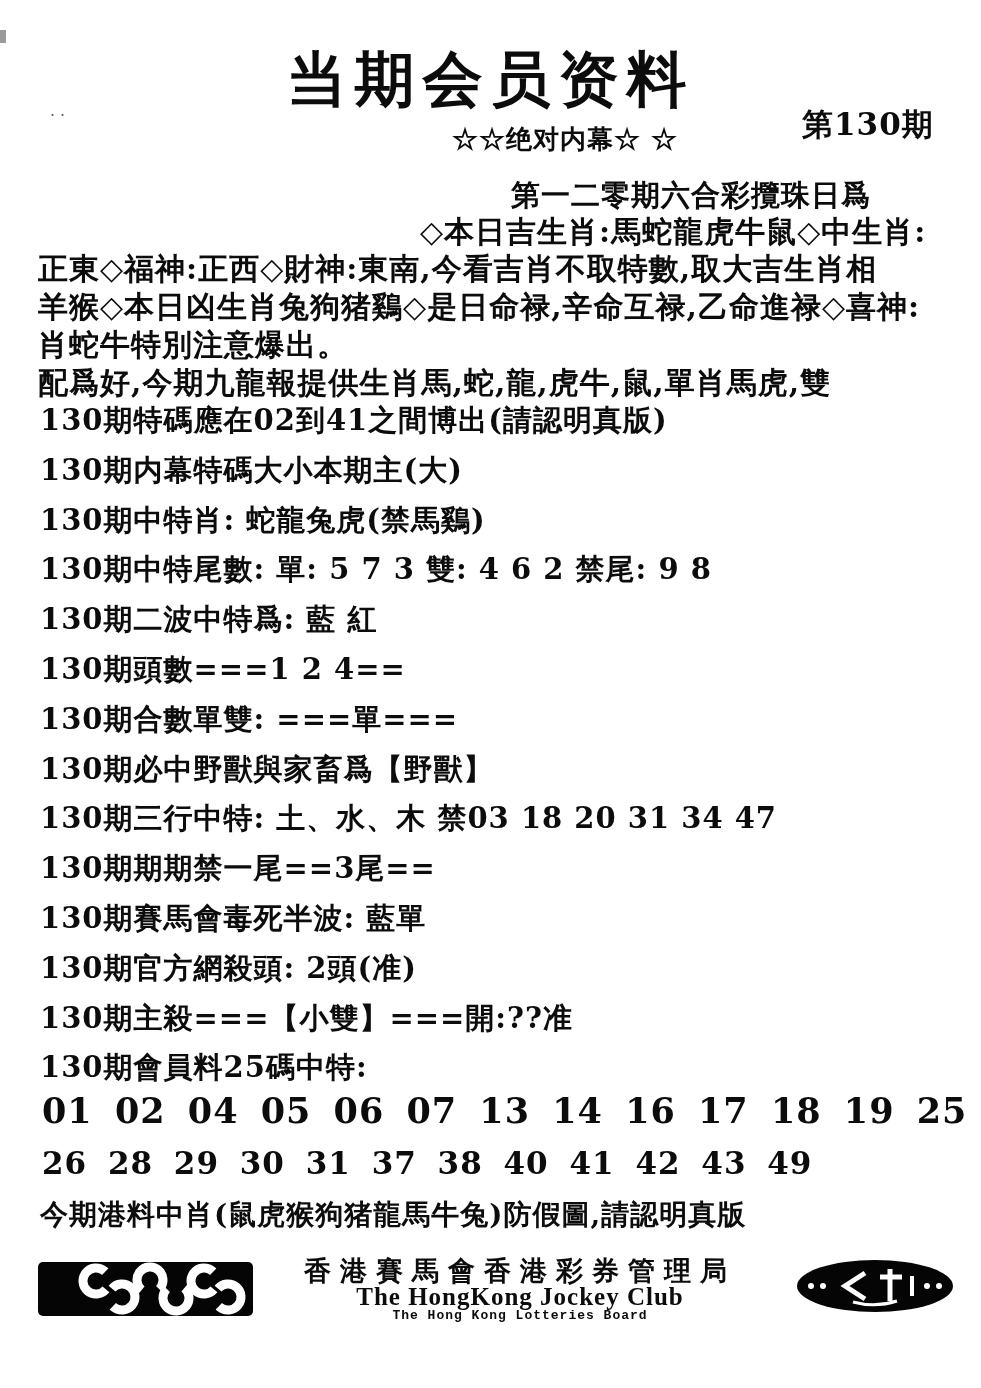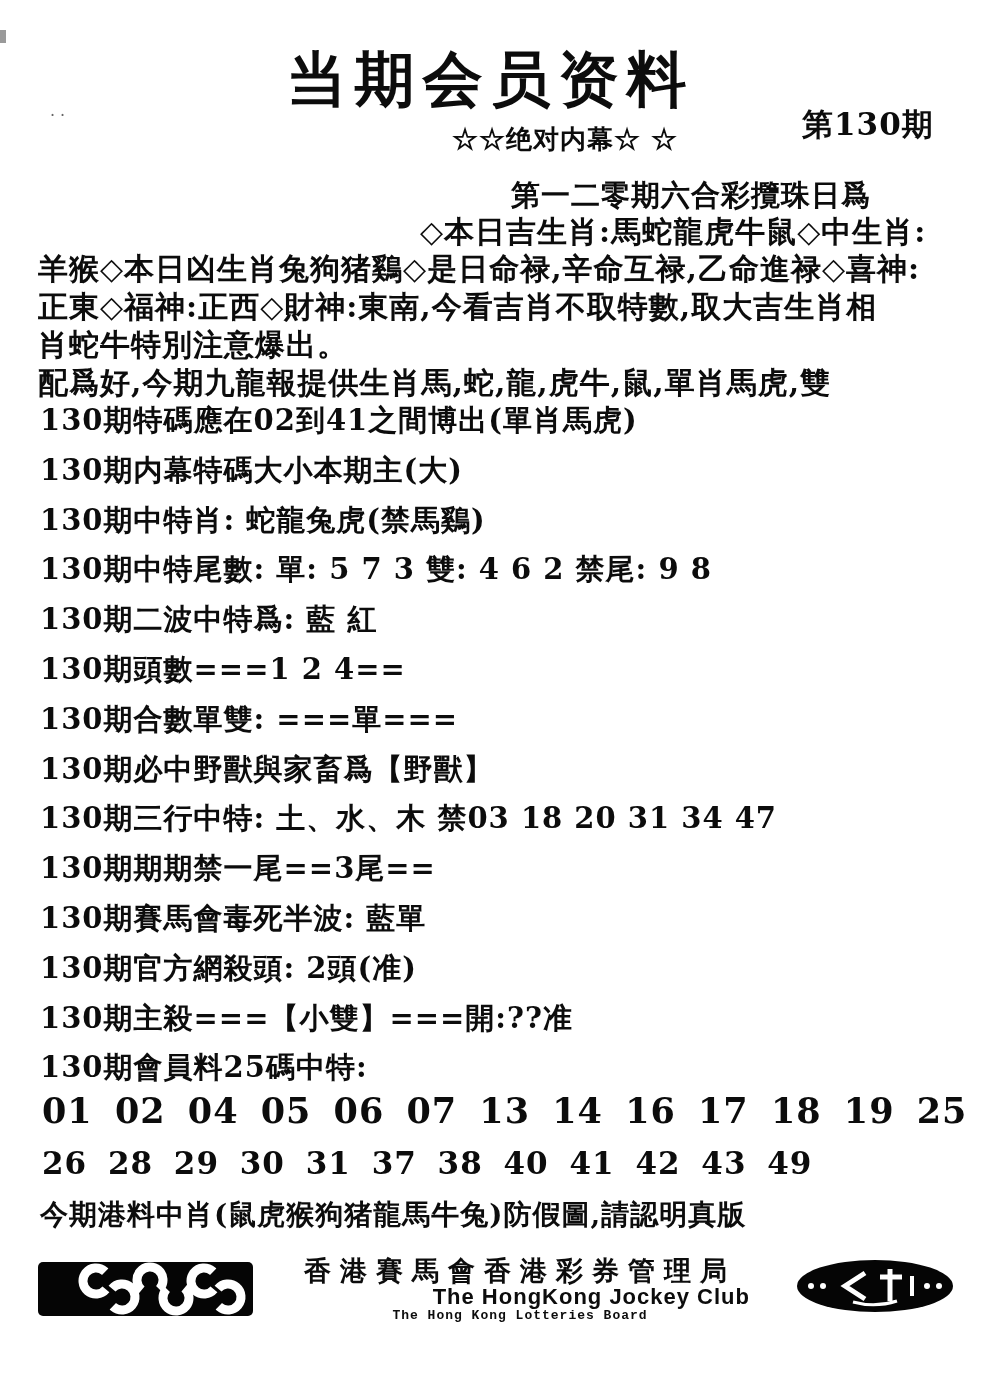--- a/index.html
+++ b/index.html
@@ -27,21 +27,21 @@
   .intro-block{position:absolute;top:249px;left:38px;width:930px;}
   .intro-block .iline{height:38px;font-size:30px;letter-spacing:1px;white-space:nowrap;}
   .tips{position:absolute;top:401px;left:40px;width:930px;}
   .tips .tip{height:49.8px;font-size:29px;letter-spacing:1px;white-space:nowrap;}
   .num-row1{top:1090px;left:42px;font-size:35px;word-spacing:9px;letter-spacing:1px;font-family:"DejaVu Serif","Liberation Serif",serif;}
   .num-row2{top:1145px;left:42px;font-size:31px;word-spacing:9px;letter-spacing:1px;text-align:center;}
   .bottom-note{top:1196px;left:40px;font-size:28px;letter-spacing:1px;}
   .footer-left-logo{top:1262px;left:38px;width:215px;height:54px;}
   .footer-center{position:absolute;top:1256px;left:290px;width:460px;text-align:center;}
   .footer-org-cn{font-size:27px;letter-spacing:9px;line-height:30px;white-space:nowrap;}
-  .footer-org-en1{font-size:22px;line-height:22px;letter-spacing:1px;font-family:Liberation Sans, sans-serif;font-weight:bold;text-align:right;}
+  .footer-org-en1{font-size:25px;line-height:22px;letter-spacing:1px;font-family:Liberation Serif, serif;font-weight:bold;}
   .footer-org-en2{font-size:13px;line-height:15px;letter-spacing:1px;font-family:Liberation Mono, monospace;font-weight:bold;}
   .footer-right-logo{top:1256px;left:795px;width:160px;height:60px;}
   .scan-artifact{top:30px;left:0;width:6px;height:13px;background:#9a9a9a;}
 </style>
 </head>
 <body>
 
 <div class="page">
 
   <div class="abs scan-artifact"></div>
@@ -52,28 +52,28 @@
 
   <div class="abs stars-line">☆☆绝对内幕☆ ☆</div>
 
   <div class="abs issue-label">第130期</div>
 
   <div class="abs draw-line">第一二零期六合彩攬珠日爲</div>
 
   <div class="abs intro-line1">◇本日吉生肖:馬蛇龍虎牛鼠◇中生肖:</div>
 
   <div class="intro-block">
+    <div class="iline">正東◇福神:正西◇財神:東南,今看吉肖不取特數,取大吉生肖相</div>
     <div class="iline">羊猴◇本日凶生肖兔狗猪鷄◇是日命禄,辛命互禄,乙命進禄◇喜神:</div>
-    <div class="iline">正東◇福神:正西◇財神:東南,今看吉肖不取特數,取大吉生肖相</div>
     <div class="iline">肖蛇牛特別注意爆出。</div>
     <div class="iline">配爲好,今期九龍報提供生肖馬,蛇,龍,虎牛,鼠,單肖馬虎,雙</div>
   </div>
 
   <div class="tips">
-    <div class="tip">130期特碼應在02到41之間博出(單肖馬虎)</div>
+    <div class="tip">130期特碼應在02到41之間博出(請認明真版)</div>
     <div class="tip">130期内幕特碼大小本期主(大)</div>
     <div class="tip">130期中特肖: 蛇龍兔虎(禁馬鷄)</div>
     <div class="tip">130期中特尾數: 單: 5 7 3 雙: 4 6 2 禁尾: 9 8</div>
     <div class="tip">130期二波中特爲: 藍 紅</div>
     <div class="tip">130期頭數===1 2 4==</div>
     <div class="tip">130期合數單雙: ===單===</div>
     <div class="tip">130期必中野獸與家畜爲【野獸】</div>
     <div class="tip">130期三行中特: 土、水、木 禁03 18 20 31 34 47</div>
     <div class="tip">130期期期禁一尾==3尾==</div>
     <div class="tip">130期賽馬會毒死半波: 藍單</div>

